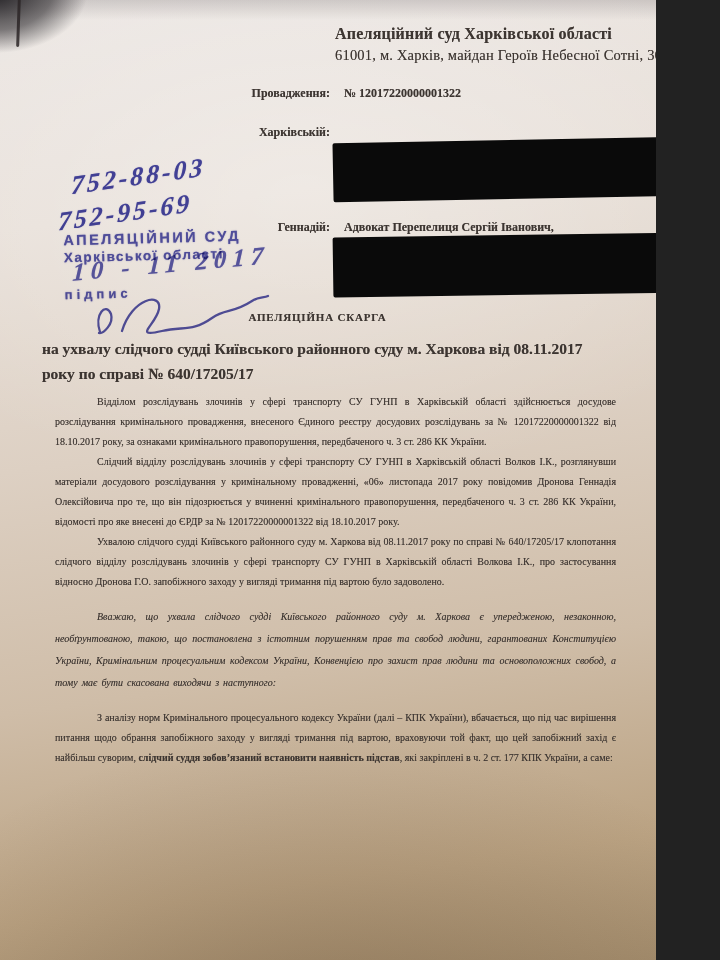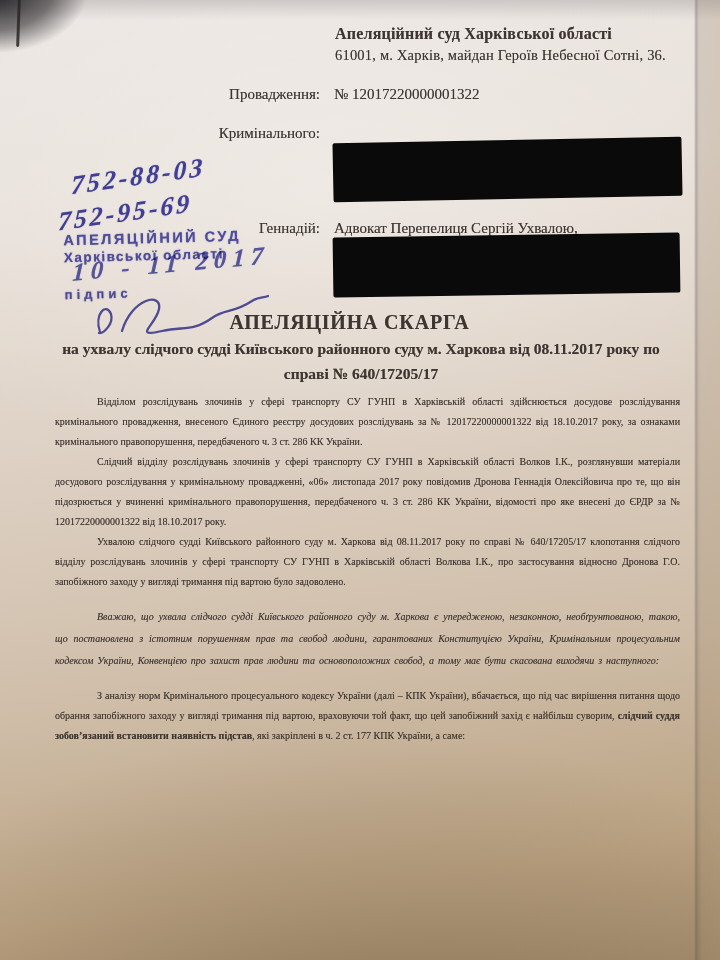--- a/index.html
+++ b/index.html
@@ -1,34 +1,34 @@
 <!DOCTYPE html>
 <html lang="uk"><head>
 <meta charset="utf-8">
 <style>
   html,body{margin:0;padding:0;background:#222;}
   .photo{
-    position:relative;width:720px;height:960px;overflow:hidden;
+    position:relative;width:656px;height:960px;overflow:hidden;
     font-family:"Liberation Serif","DejaVu Serif",serif;
     color:#3c3531;
     background:
       radial-gradient(130px 85px at -6px -8px, rgba(28,26,30,0.96) 0%, rgba(28,26,30,0.55) 45%, rgba(28,26,30,0) 72%),
       linear-gradient(180deg, rgba(95,88,92,0.22) 0px, rgba(95,88,92,0) 20px),
       linear-gradient(90deg, rgba(0,0,0,0) 0px, rgba(0,0,0,0) 694px, rgba(96,82,72,0.40) 696px, rgba(96,82,72,0.18) 699px, rgba(150,128,100,0.26) 702px, rgba(160,138,106,0.30) 720px),
       radial-gradient(ellipse 120% 55% at 50% 110%, rgba(70,48,26,0.26) 0%, rgba(70,48,26,0) 62%),
       radial-gradient(ellipse 700px 420px at 46% 20%, rgba(255,255,255,0.30) 0%, rgba(255,255,255,0) 70%),
       linear-gradient(172deg, #ece7e4 0%, #e8e0d9 22%, #ddd0c3 45%, #cfbda8 68%, #bba383 88%, #a68f6f 100%);
   }
   .pen-mark{position:absolute;left:17px;top:-3px;width:2.5px;height:50px;background:#2b2627;transform:rotate(2deg);border-radius:2px;opacity:.85;}
 
   .court{position:absolute;left:335px;top:25px;width:360px;}
   .court-name{font-weight:700;font-size:16px;letter-spacing:.2px;}
   .court-address{font-size:14.5px;margin-top:4px;letter-spacing:.2px;}
 
-  .frow{position:absolute;left:45px;width:628px;display:flex;font-weight:400;font-size:15px;}
+  .frow{position:absolute;left:55px;width:628px;display:flex;font-weight:700;font-size:12px;}
   .frow .lbl{flex:0 0 275px;text-align:right;}
   .frow .val{margin-left:14px;white-space:nowrap;}
   .frow1{top:86px;} .frow2{top:125px;} .frow3{top:220px;}
 
   .redact{position:absolute;background:#0a0a0a;border-radius:2px;}
   .redact1{left:333px;top:140px;width:349px;height:59px;transform:rotate(-1.1deg);}
   .redact2{left:333px;top:235px;width:347px;height:60px;transform:rotate(-0.8deg);}
 
   .ink-blue{color:#4646a8;mix-blend-mode:multiply;}
   .phones{position:absolute;left:70px;top:160px;transform:rotate(-8deg) skewX(-10deg);
@@ -41,22 +41,22 @@
          text-shadow:0 0 1.2px rgba(68,68,168,.75);opacity:.92;}
   .stamp .s1{font-size:14.5px;letter-spacing:2.5px;}
   .stamp .s2{font-size:13.5px;letter-spacing:1.5px;margin-top:2px;}
   .stamp .s3{font-size:13px;letter-spacing:4px;margin-top:22px;}
 
   .hand-date{position:absolute;left:72px;top:250px;transform:rotate(-5deg) skewX(-8deg);
              font-style:italic;font-weight:600;font-size:25px;letter-spacing:6px;opacity:.88;
              text-shadow:0 0 1px rgba(70,70,168,.5);}
   .signature{position:absolute;left:86px;top:286px;mix-blend-mode:multiply;}
 
-  .title{position:absolute;left:0;right:21px;top:311px;text-align:center;font-weight:700;font-size:20px;letter-spacing:.8px;}
-  .subtitle{position:absolute;left:42px;right:40px;top:336px;text-align:center;font-weight:700;font-size:15.5px;line-height:25px;}
+  .title{position:absolute;left:0;right:21px;top:311px;text-align:center;font-weight:700;font-size:11px;letter-spacing:.8px;}
+  .subtitle{position:absolute;left:42px;right:40px;top:336px;text-align:left;font-weight:700;font-size:15.5px;line-height:25px;}
 
   .body{position:absolute;left:55px;right:40px;top:392px;font-size:10px;line-height:20px;}
   .body p{margin:0;text-indent:42px;text-align:justify;}
   .body p.gap{margin-top:14px;}
   .p-accent{font-weight:400;font-style:italic;line-height:22px;word-spacing:1.5px;}
   .b{font-weight:700;}
   .soft{text-shadow:0 0 .5px rgba(60,52,48,.5);}
 </style>
 </head>
 <body>
@@ -68,27 +68,27 @@
     <div class="court-name">Апеляційний суд Харківської області</div>
     <div class="court-address">61001, м. Харків, майдан Героїв Небесної Сотні, 36.</div>
   </div>
 
   <div class="frow frow1 soft">
     <div class="lbl">Провадження:</div>
     <div class="val">№ 12017220000001322</div>
   </div>
 
   <div class="frow frow2 soft">
-    <div class="lbl">Кримінального:</div>
+    <div class="lbl">Харківській:</div>
   </div>
   <div class="redact redact1"></div>
 
   <div class="frow frow3 soft">
     <div class="lbl">Геннадій:</div>
-    <div class="val">Адвокат Перепелиця Сергій Ухвалою,</div>
+    <div class="val">Адвокат Перепелиця Сергій Іванович,</div>
   </div>
   <div class="redact redact2"></div>
 
   <div class="phones ink-blue">
     <div class="l1">752-88-03</div>
     <div class="l2">752-95-69</div>
   </div>
 
   <div class="stamp ink-blue">
     <div class="s1">АПЕЛЯЦІЙНИЙ СУД</div>

